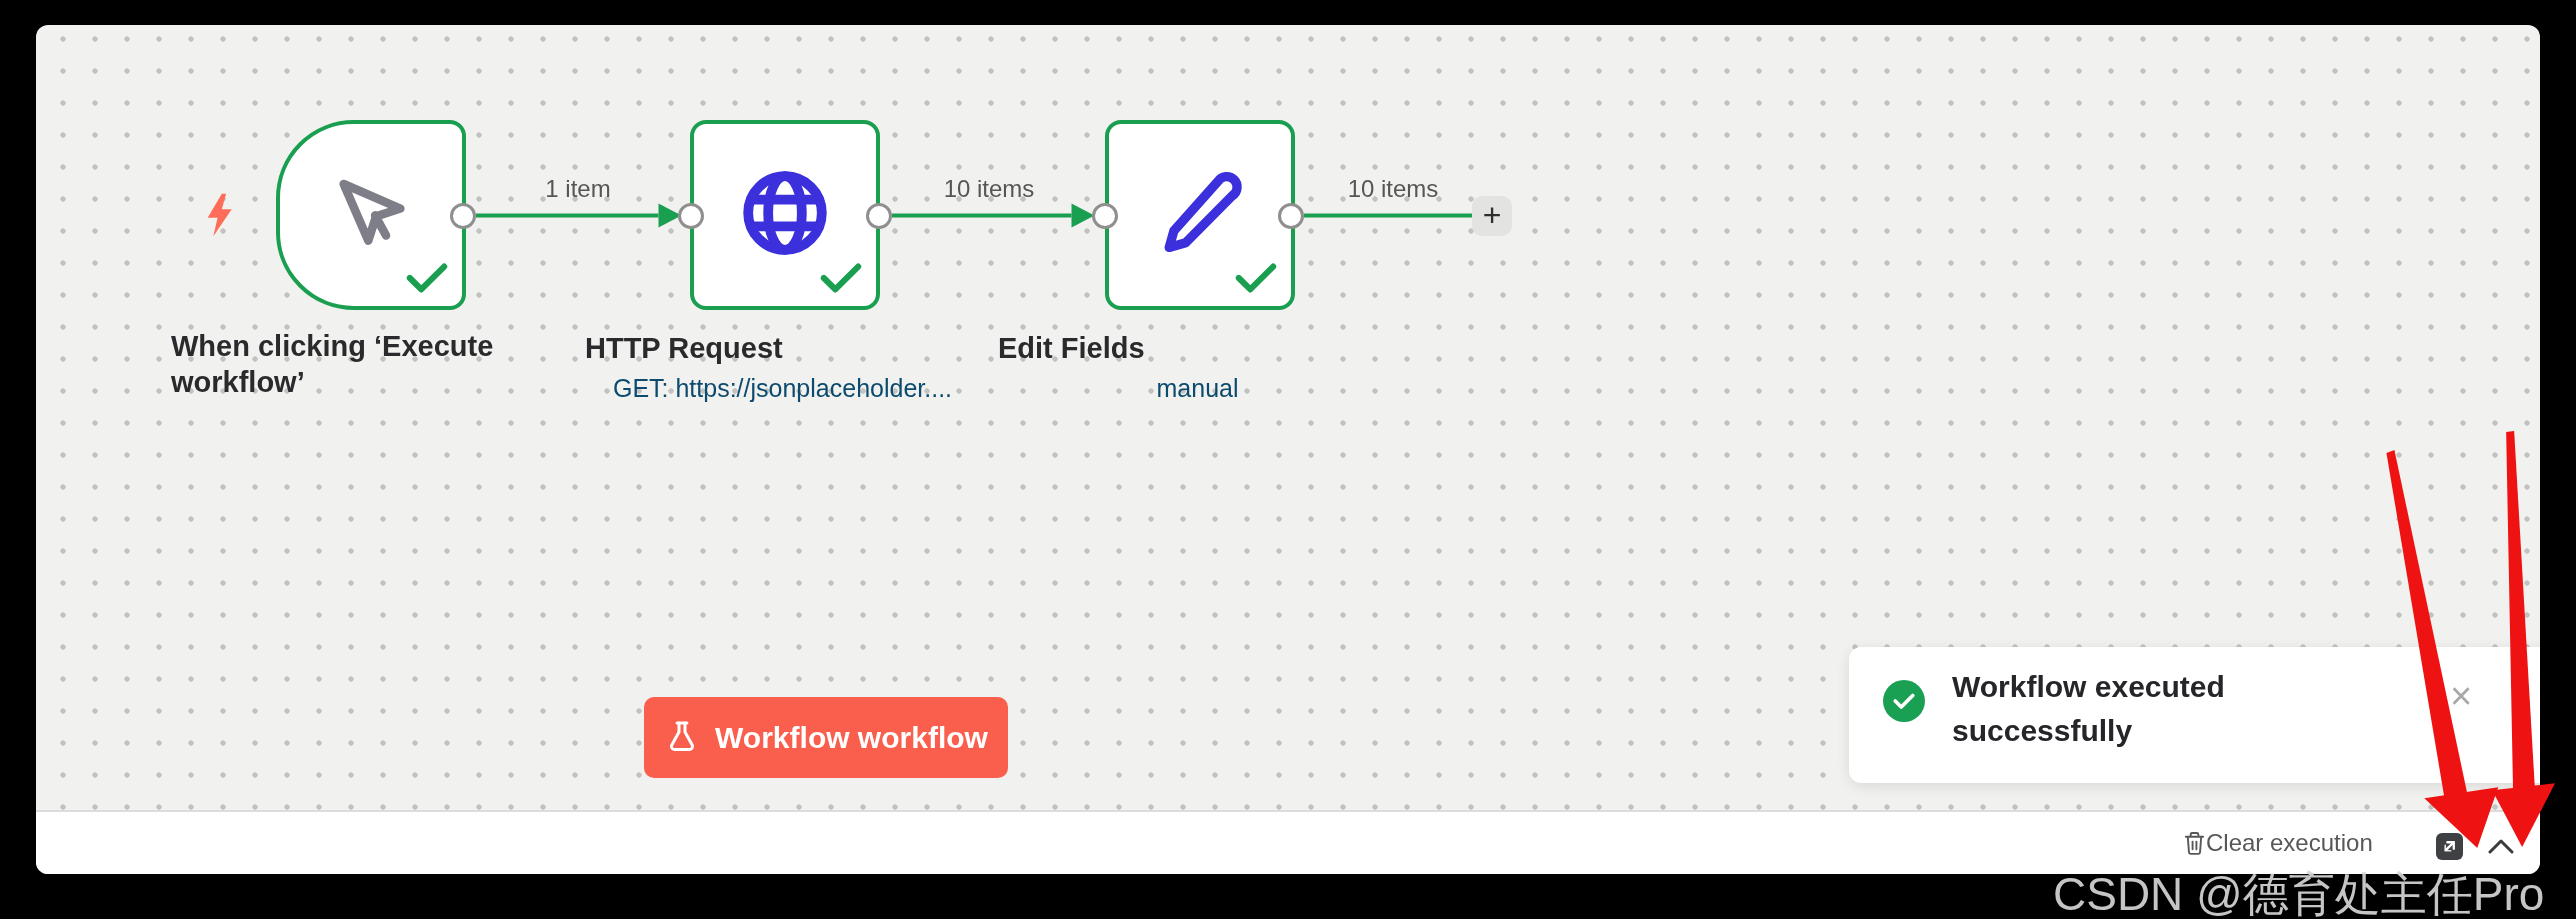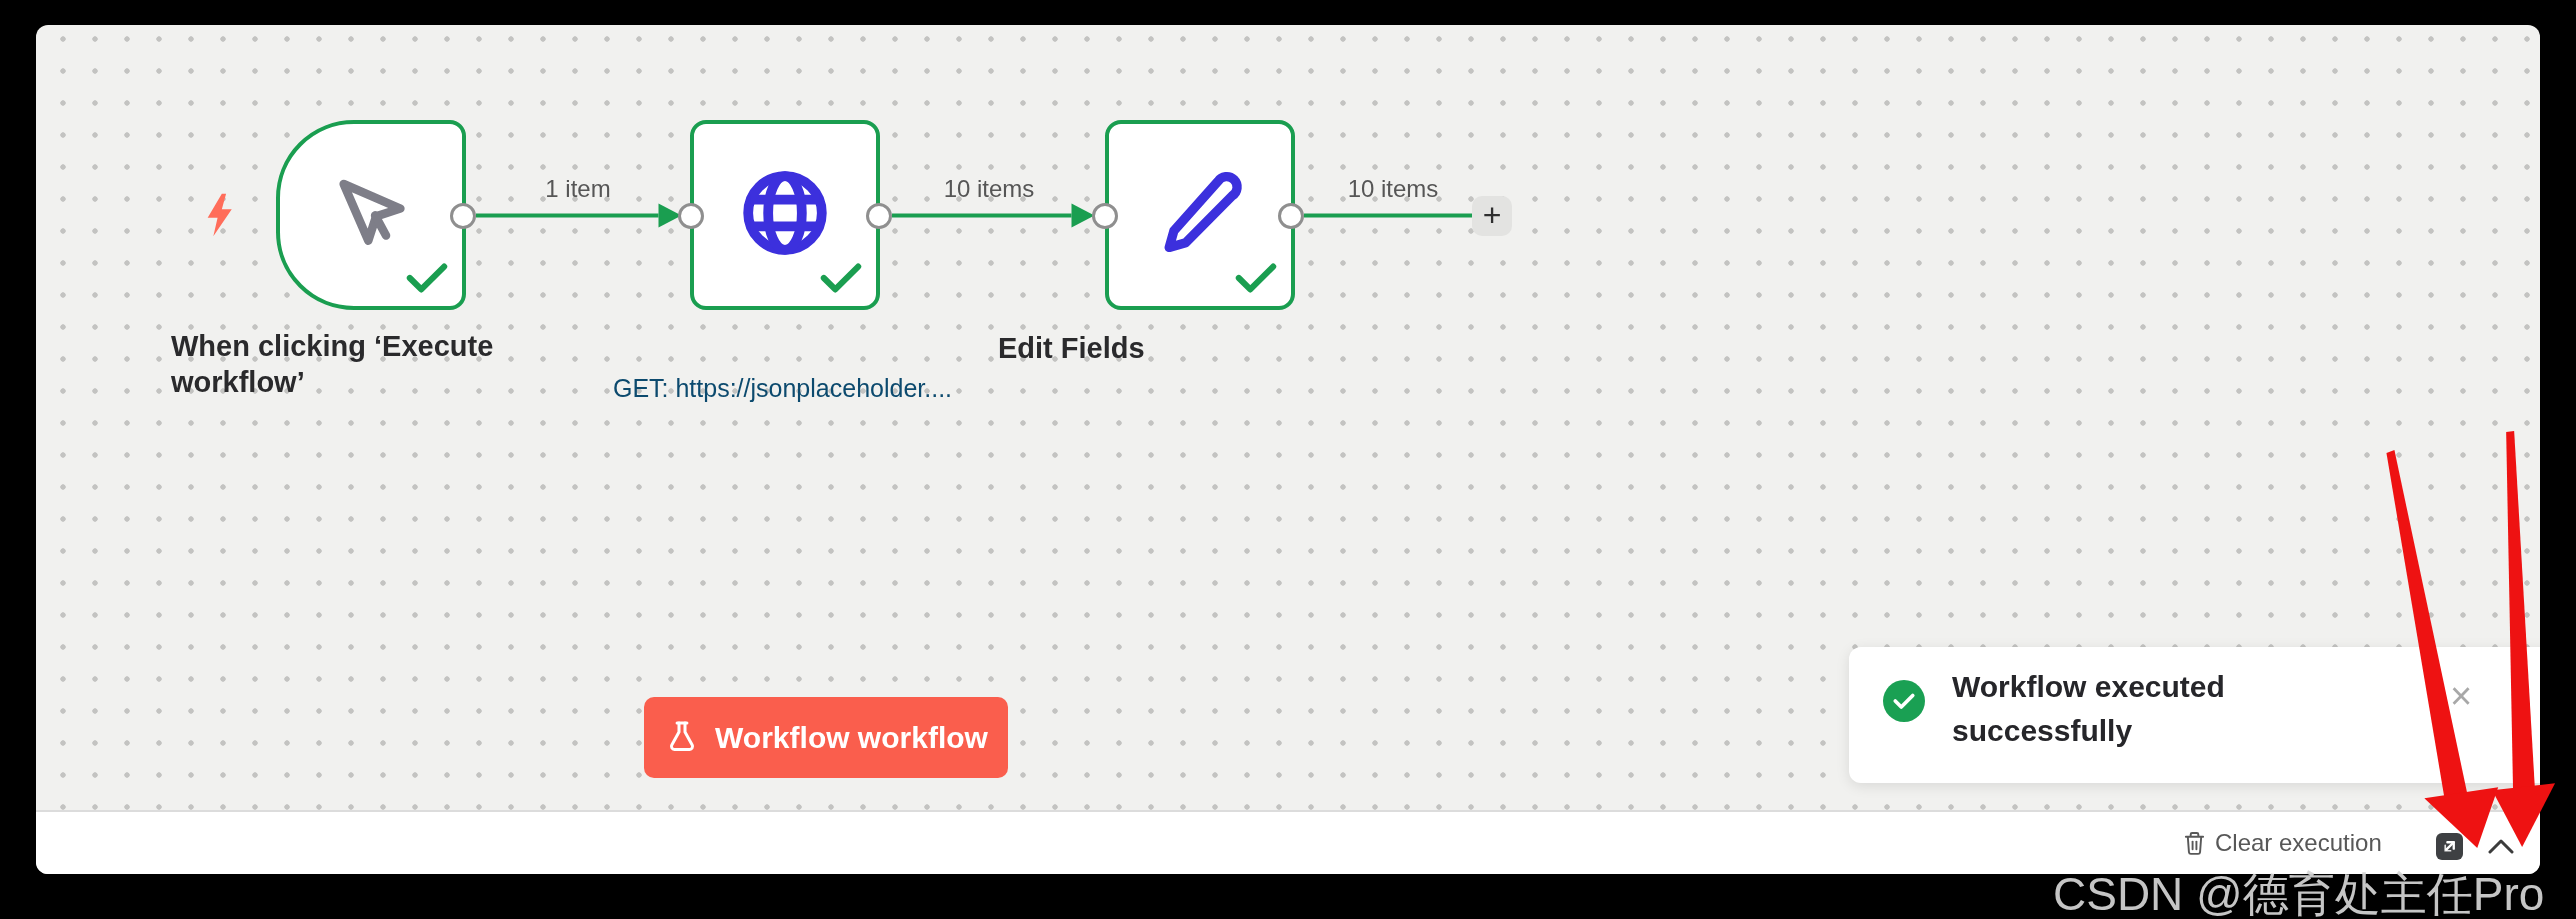--- a/index.html
+++ b/index.html
@@ -40,21 +40,21 @@
   .toast-icon{position:absolute;left:34px;top:33px;width:42px;height:42px;
               border-radius:50%;background:#1aa053;display:flex;align-items:center;justify-content:center;}
   .toast-msg{position:absolute;left:103px;top:18px;width:339px;
              font-size:30px;line-height:44px;font-weight:700;color:#26262a;}
   .toast-close{position:absolute;left:601px;top:30px;font-size:38px;font-weight:300;
                color:#a8a8a8;cursor:pointer;line-height:38px;}
   
   .footer{position:absolute;left:0;top:785px;width:2504px;height:64px;z-index:8;
           background:#fff;border-top:2px solid #dcdcdc;box-sizing:border-box;}
   .clear-exec{position:absolute;left:2147px;top:0;height:62px;display:flex;
-              align-items:center;gap:9px;cursor:pointer;}
+              align-items:center;cursor:pointer;}
   .clear-exec span{font-size:24px;color:#585858;}
   .popout{position:absolute;left:2400px;top:21px;width:27px;height:27px;
           background:#3e4043;border-radius:6px;display:flex;align-items:center;
           justify-content:center;cursor:pointer;}
   .chev{position:absolute;left:2452px;top:27px;cursor:pointer;}
   
   .annot{position:absolute;left:0;top:0;z-index:20;pointer-events:none;}
   .watermark{position:absolute;left:2053px;top:864px;z-index:30;white-space:nowrap;
              font-size:46px;color:rgba(214,214,214,0.92);pointer-events:none;}
 </style>
@@ -118,22 +118,24 @@
       <svg class="node-check" width="42" height="32" viewBox="0 0 22 16">
         <polyline points="2,8 8,14 20,2" fill="none" stroke="#1a9e50" stroke-width="3.2" stroke-linecap="round" stroke-linejoin="round"></polyline>
       </svg>
     </div>
     <div class="connector" style="left:1056px;top:178px"></div>
     <div class="connector" style="left:1242px;top:178px"></div>
 
     <div class="plus-btn">+</div>
 
     <div class="node-label" style="left:135px;top:303px">When clicking ‘Execute workflow’</div>
+    <div class="node-label" style="left:549px;top:305px">HTTP Request</div>
     <div class="node-sub" style="left:527px;top:349px">GET: https://jsonplaceholder....</div>
     <div class="node-label" style="left:962px;top:305px">Edit Fields</div>
+    <div class="node-sub" style="left:942px;top:349px">manual</div>
 
     <div class="exec-btn">
       <svg width="36" height="36" viewBox="0 0 24 24">
         <path d="M14 2v6l4.8 8.6a2 2 0 0 1-1.7 3H6.9a2 2 0 0 1-1.7-3L10 8V2" fill="none" stroke="#fff" stroke-width="2" stroke-linecap="round" stroke-linejoin="round"></path>
         <line x1="8.7" y1="2" x2="15.3" y2="2" stroke="#fff" stroke-width="2" stroke-linecap="round"></line>
       </svg>
       <span>Workflow workflow</span>
     </div>
 
     <div class="toast">

